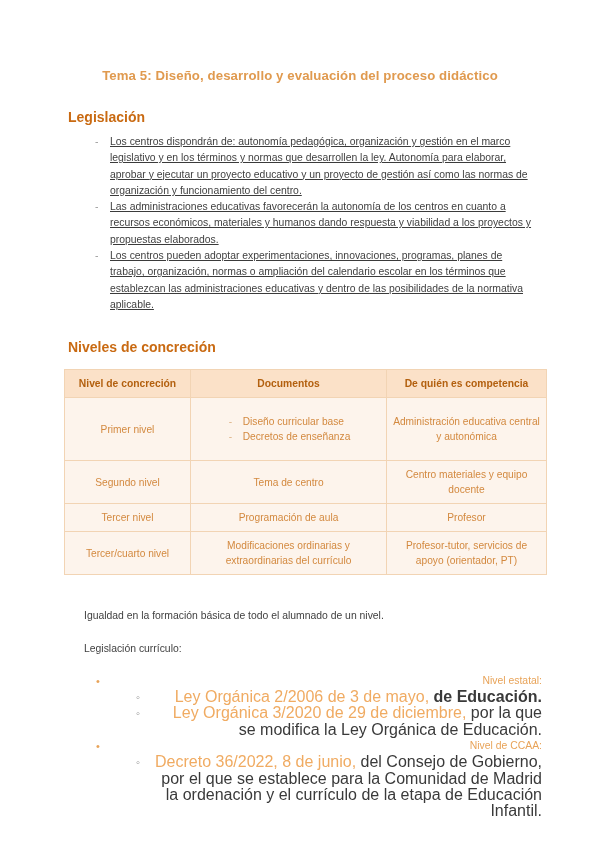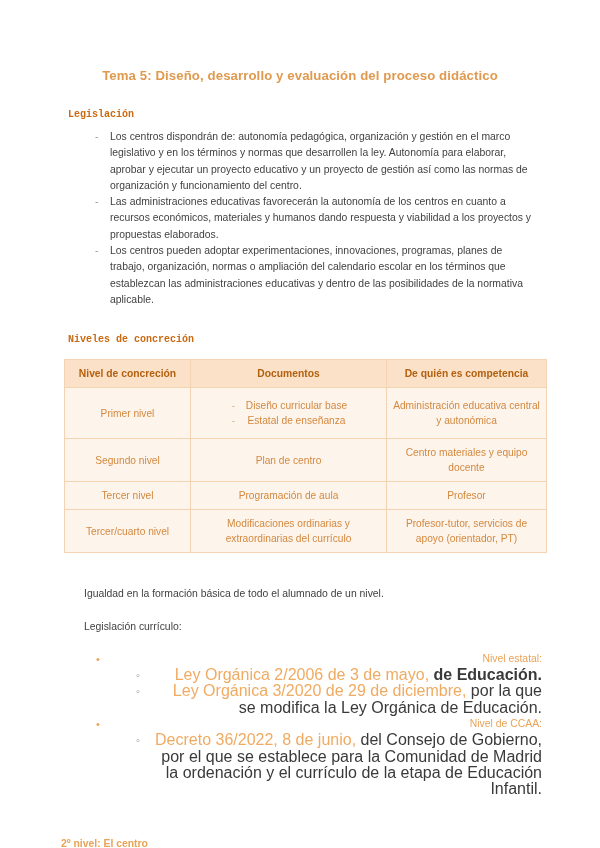--- a/index.html
+++ b/index.html
@@ -29,31 +29,31 @@
     font-size: 13.2px;
     font-weight: 700;
     letter-spacing: 0.1px;
     margin: 0;
     padding-top: 68px;
   }
 
   .section-heading {
     color: #c96a12;
     font-weight: 700;
-    font-size: 10px;
+    font-size: 14px;
     margin: 0;
     padding-left: 68px;
     padding-top: 26px;
-    font-family: Liberation Mono, monospace;
   }
 
   .dash-list {
     list-style: none;
     margin: 0;
     padding: 9px 8px 0 0;
+    text-decoration: underline;
   }
   .dash-list > li {
     position: relative;
     padding-left: 110px;
     padding-right: 58px;
     font-size: 10.4px;
     line-height: 16.3px;
     color: #3f3f3f;
     margin-bottom: 0px;
   }
@@ -94,23 +94,23 @@
   table.levels td {
     background: #fdf4ec;
     color: #d3893f;
   }
   table.levels col.c1 { width: 126px; }
   table.levels col.c2 { width: 196px; }
   table.levels col.c3 { width: 160px; }
 
   .cell-dash-list {
     list-style: none;
-    margin: 4px;
-    padding: 0;
-    text-align: center;
+    margin: 10px;
+    padding: 0;
+    text-align: left;
     display: inline-block;
   }
   .cell-dash-list li {
     position: relative;
     padding-left: 16px;
     line-height: 15px;
   }
   .cell-dash-list li::before {
     content: "-";
     position: absolute;
@@ -221,28 +221,28 @@
           <th>Documentos</th>
           <th>De quién es competencia</th>
         </tr>
       </thead>
       <tbody>
         <tr>
           <td>Primer nivel</td>
           <td>
             <ul class="cell-dash-list">
               <li>Diseño curricular base</li>
-              <li>Estatal de enseñanza</li>
+              <li>Decretos de enseñanza</li>
             </ul>
           </td>
           <td>Administración educativa central y autonómica</td>
         </tr>
         <tr>
           <td>Segundo nivel</td>
-          <td>Plan de centro</td>
+          <td>Tema de centro</td>
           <td>Centro materiales y equipo docente</td>
         </tr>
         <tr>
           <td>Tercer nivel</td>
           <td>Programación de aula</td>
           <td>Profesor</td>
         </tr>
         <tr>
           <td>Tercer/cuarto nivel</td>
           <td>Modificaciones ordinarias y extraordinarias del currículo</td>

